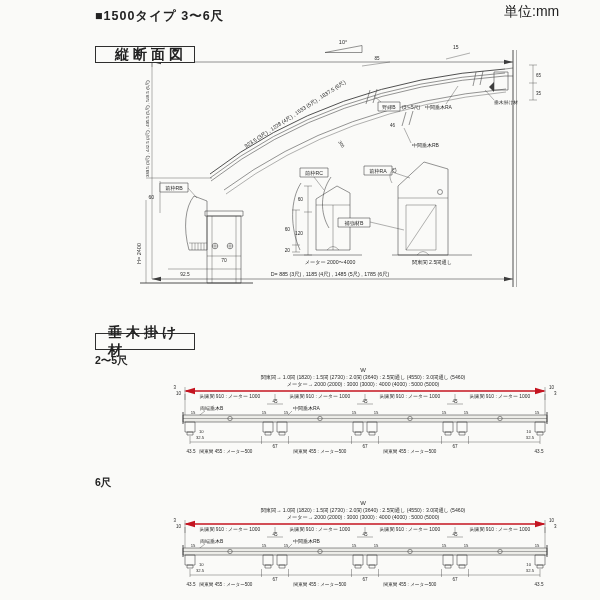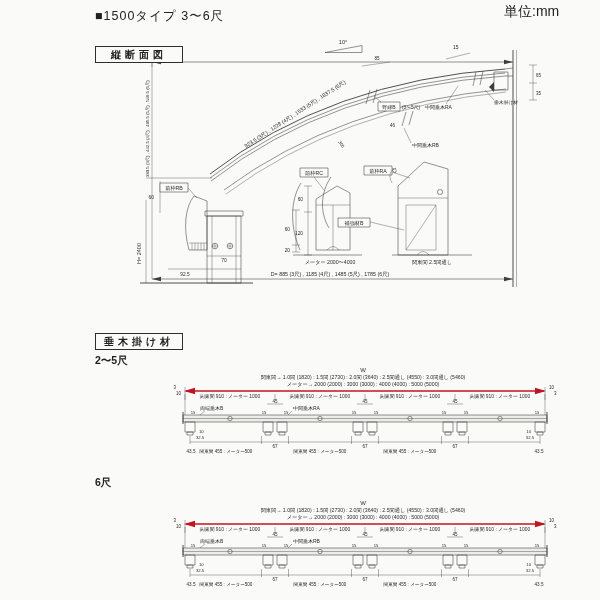--- a/index.html
+++ b/index.html
@@ -3,26 +3,26 @@
 <meta charset="utf-8">
 <style>
   html,body{margin:0;padding:0;}
   body{
     width:600px;height:600px;position:relative;overflow:hidden;
     background:#fafaf8;
     font-family:"Liberation Sans","DejaVu Sans",sans-serif;
     color:#222;
   }
   .abs{position:absolute;}
-  .page-title{left:95px;top:8px;font-size:12.5px;font-weight:normal;letter-spacing:1px;}
+  .page-title{left:95px;top:8px;font-size:12.5px;font-weight:bold;letter-spacing:1px;}
   .unit{left:504px;top:3px;font-size:14px;}
   .boxlabel{
     border:1.4px solid #2e2e2e;background:#fafaf8;
     width:86px;height:15px;display:flex;align-items:center;justify-content:center;
-    font-size:10px;font-weight:bold;letter-spacing:4px;
+    font-size:14px;font-weight:bold;letter-spacing:4px;padding-left:12px;
   }
   #vbox{left:95px;top:46px;}
   #hbox{left:95px;top:333px;}
   .subhead{font-size:10.5px;font-weight:bold;}
   #sub1{left:95px;top:354px;}
   #sub2{left:95px;top:476px;}
   svg{position:absolute;left:0;}
   svg line,svg path,svg rect,svg circle,svg polygon,svg polyline{
     stroke:#3d3d3d;fill:none;stroke-width:.55;vector-effect:non-scaling-stroke;
   }

